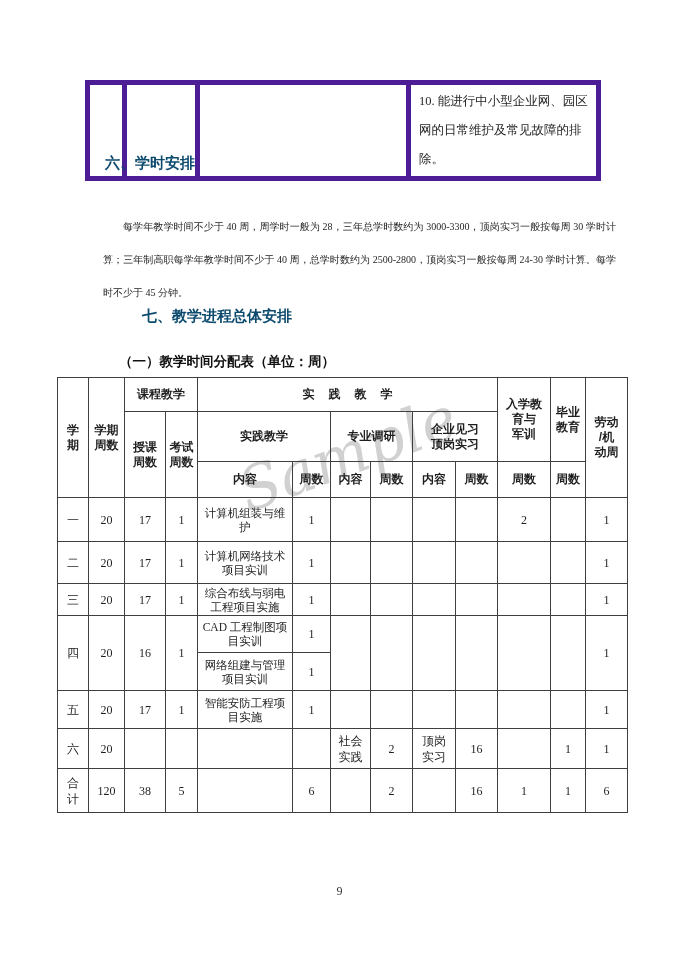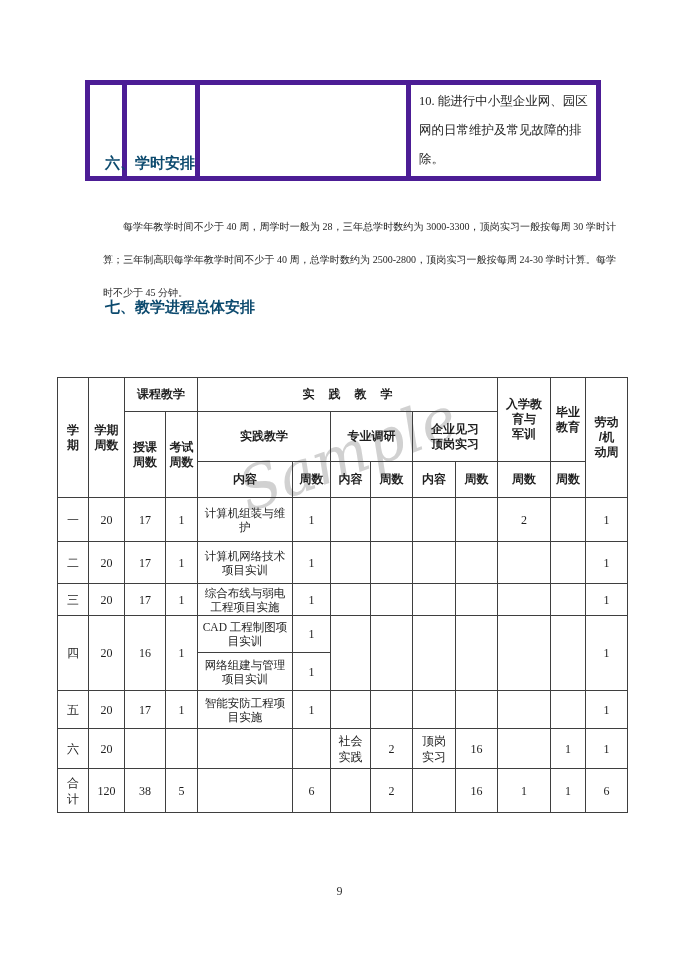--- a/index.html
+++ b/index.html
@@ -18,21 +18,21 @@
     font-size:12.5px; line-height:29px; padding:2px 8px; text-align:left;
   }
   .toptab tr{height:57px;}
   
   .h-sec{
     position:absolute; left:105px; margin:0;
     font-family:"Liberation Sans", sans-serif; font-weight:bold;
     font-size:15px; color:#0c4a6e;
   }
   .h-six{top:154px;}
-  .h-seven{top:298px;}
+  .h-seven{top:307px;margin-left:37px;}
   .h-sub{
     position:absolute; left:119px; top:353px; margin:0;
     font-family:"Liberation Sans", sans-serif; font-weight:bold;
     font-size:13.5px; color:#111;
   }
   .para{
     position:absolute; left:85px; top:192px; width:513px; margin:18px;
     font-size:10px; line-height:33px; text-align:justify; text-indent:2em;
   }
   
@@ -94,20 +94,21 @@
       <td></td>
       <td>10. 能进行中小型企业网、园区网的日常维护及常见故障的排除。</td>
     </tr>
   </tbody>
     </table>
 
   <h2 class="h-sec h-six">六、学时安排</h2>
   <p class="para">每学年教学时间不少于 40 周，周学时一般为 28，三年总学时数约为 3000-3300，顶岗实习一般按每周 30 学时计算；三年制高职每学年教学时间不少于 40 周，总学时数约为 2500-2800，顶岗实习一般按每周 24-30 学时计算。每学时不少于 45 分钟。</p>
 
   <h2 class="h-sec h-seven">七、教学进程总体安排</h2>
+  <h3 class="h-sub">（一）教学时间分配表（单位：周）</h3>
 
   <table class="sched">
     <colgroup>
       <col style="width:31px">
         <col style="width:36px">
         <col style="width:41px">
         <col style="width:32px">
       <col style="width:95px">
         <col style="width:38px">
         <col style="width:40px">

